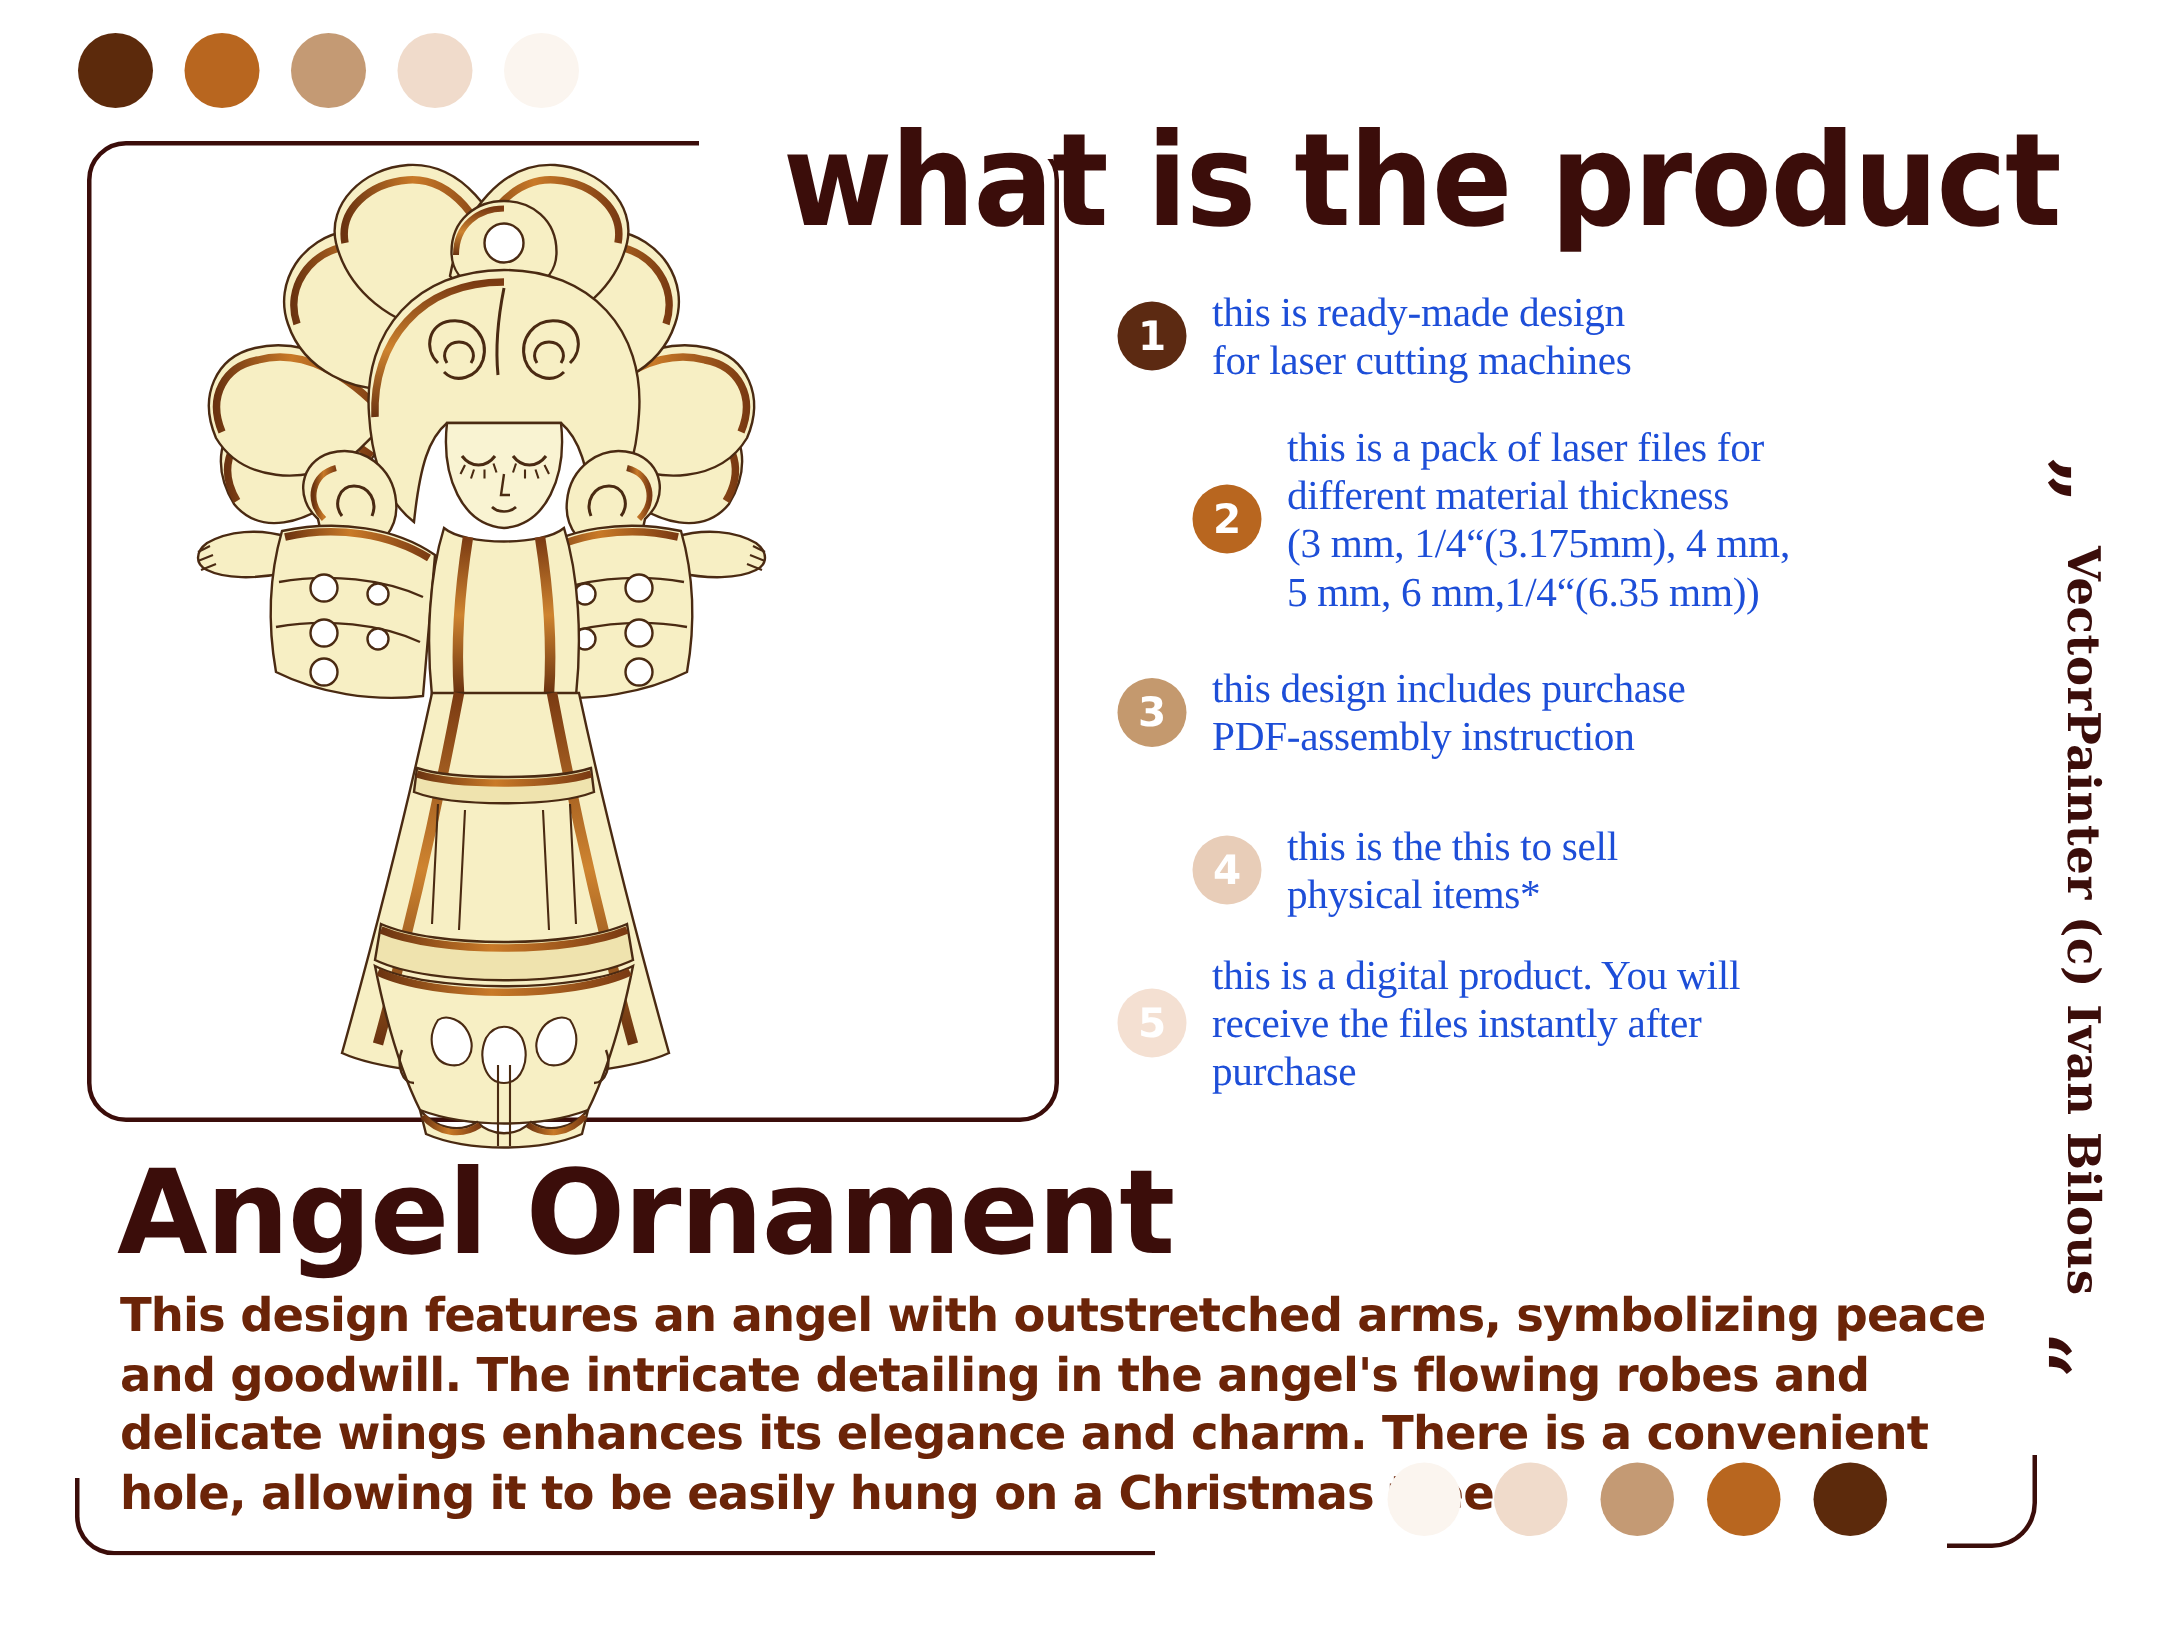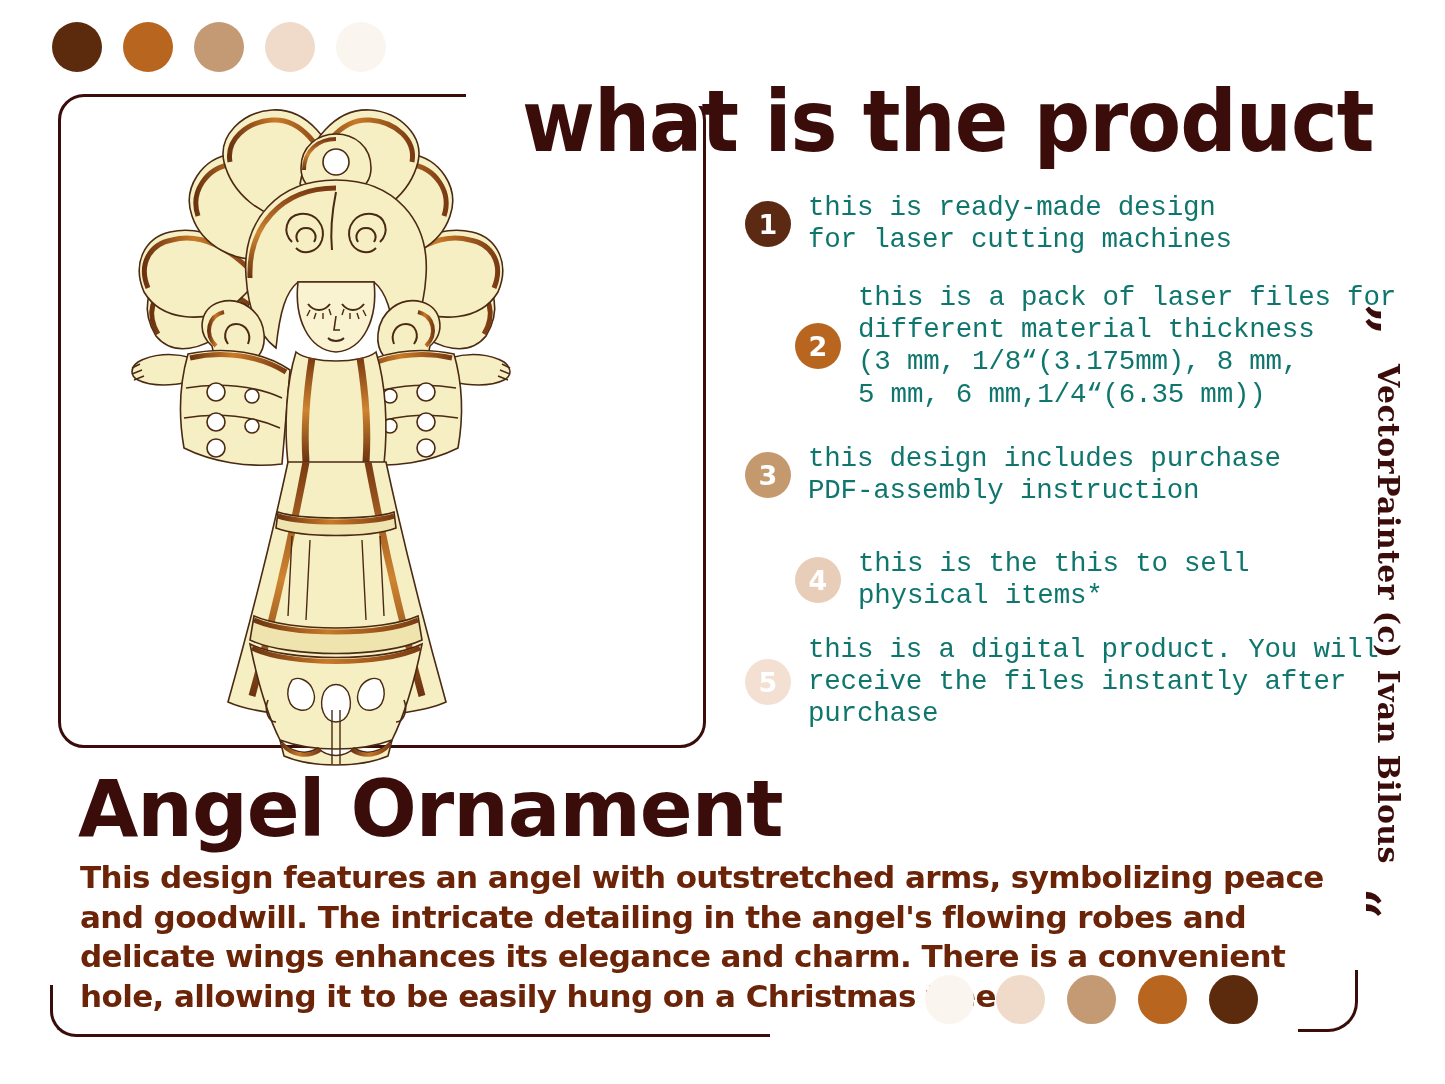--- a/index.html
+++ b/index.html
@@ -107,26 +107,26 @@
     color: #ffffff;
     font-size: 27px;
     font-weight: 700;
     display: flex;
     align-items: center;
     justify-content: center;
     font-family: "DejaVu Sans", sans-serif;
   }
   .feature-text {
     margin-left: 17px;
-    color: #0f766e;
+    color: #1d4ed8;
     font-size: 27.5px;
     line-height: 1.17;
     font-weight: 400;
     white-space: pre-line;
-    font-family: Liberation Mono, monospace;
+    font-family: Liberation Serif, serif;
     letter-spacing: -0.2px;
   }
 
   #feat-0 { left: 745px; top: 192px; }
   #feat-1 { left: 795px; top: 282px; }
   #feat-2 { left: 745px; top: 443px; }
   #feat-3 { left: 795px; top: 548px; }
   #feat-4 { left: 745px; top: 634px; }
 
   
@@ -389,21 +389,21 @@
   <div class="feature" id="feat-0">
     <div class="badge" style="background: rgb(92, 42, 18);">1</div>
     <div class="feature-text">this is ready-made design
 for laser cutting machines</div>
   </div>
 
   <div class="feature" id="feat-1">
     <div class="badge" style="background: rgb(184, 102, 31);">2</div>
     <div class="feature-text">this is a pack of laser files for
 different material thickness
-(3 mm, 1/8“(3.175mm), 8 mm,
+(3 mm, 1/4“(3.175mm), 4 mm,
 5 mm, 6 mm,1/4“(6.35 mm))</div>
   </div>
 
   <div class="feature" id="feat-2">
     <div class="badge" style="background: rgb(196, 153, 110);">3</div>
     <div class="feature-text">this design includes purchase
 PDF-assembly instruction</div>
   </div>
 
   <div class="feature" id="feat-3">

